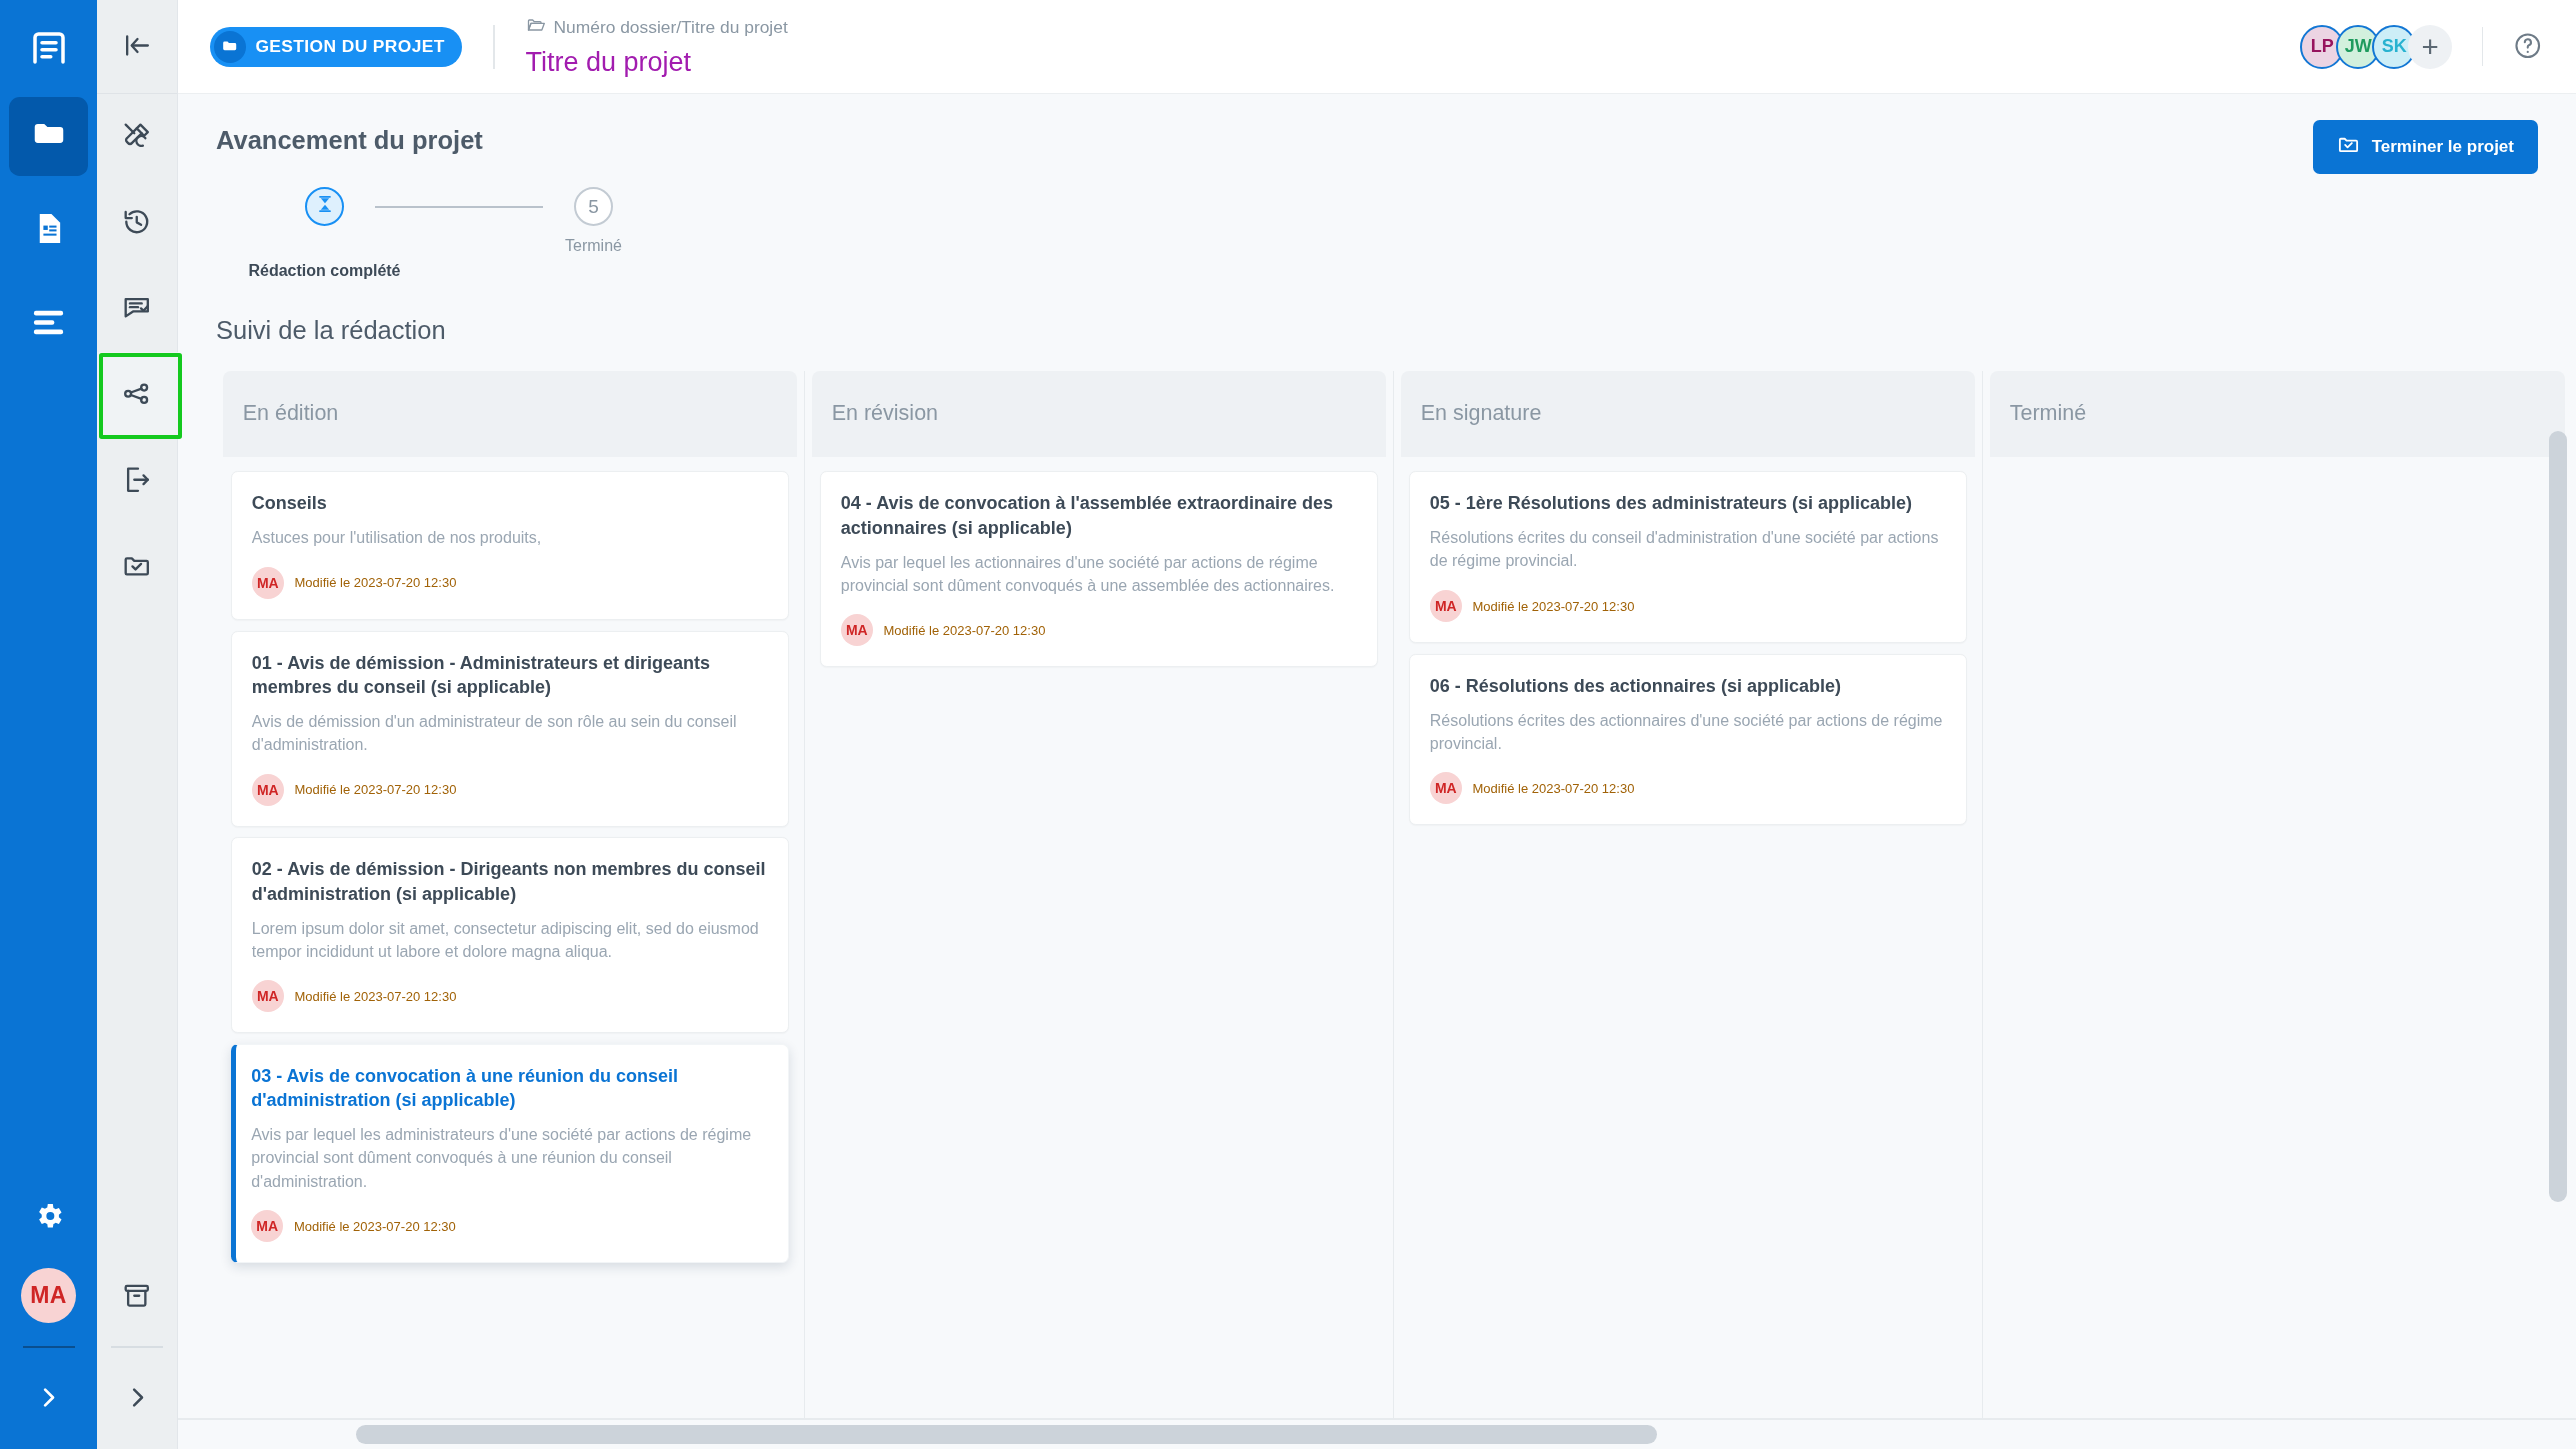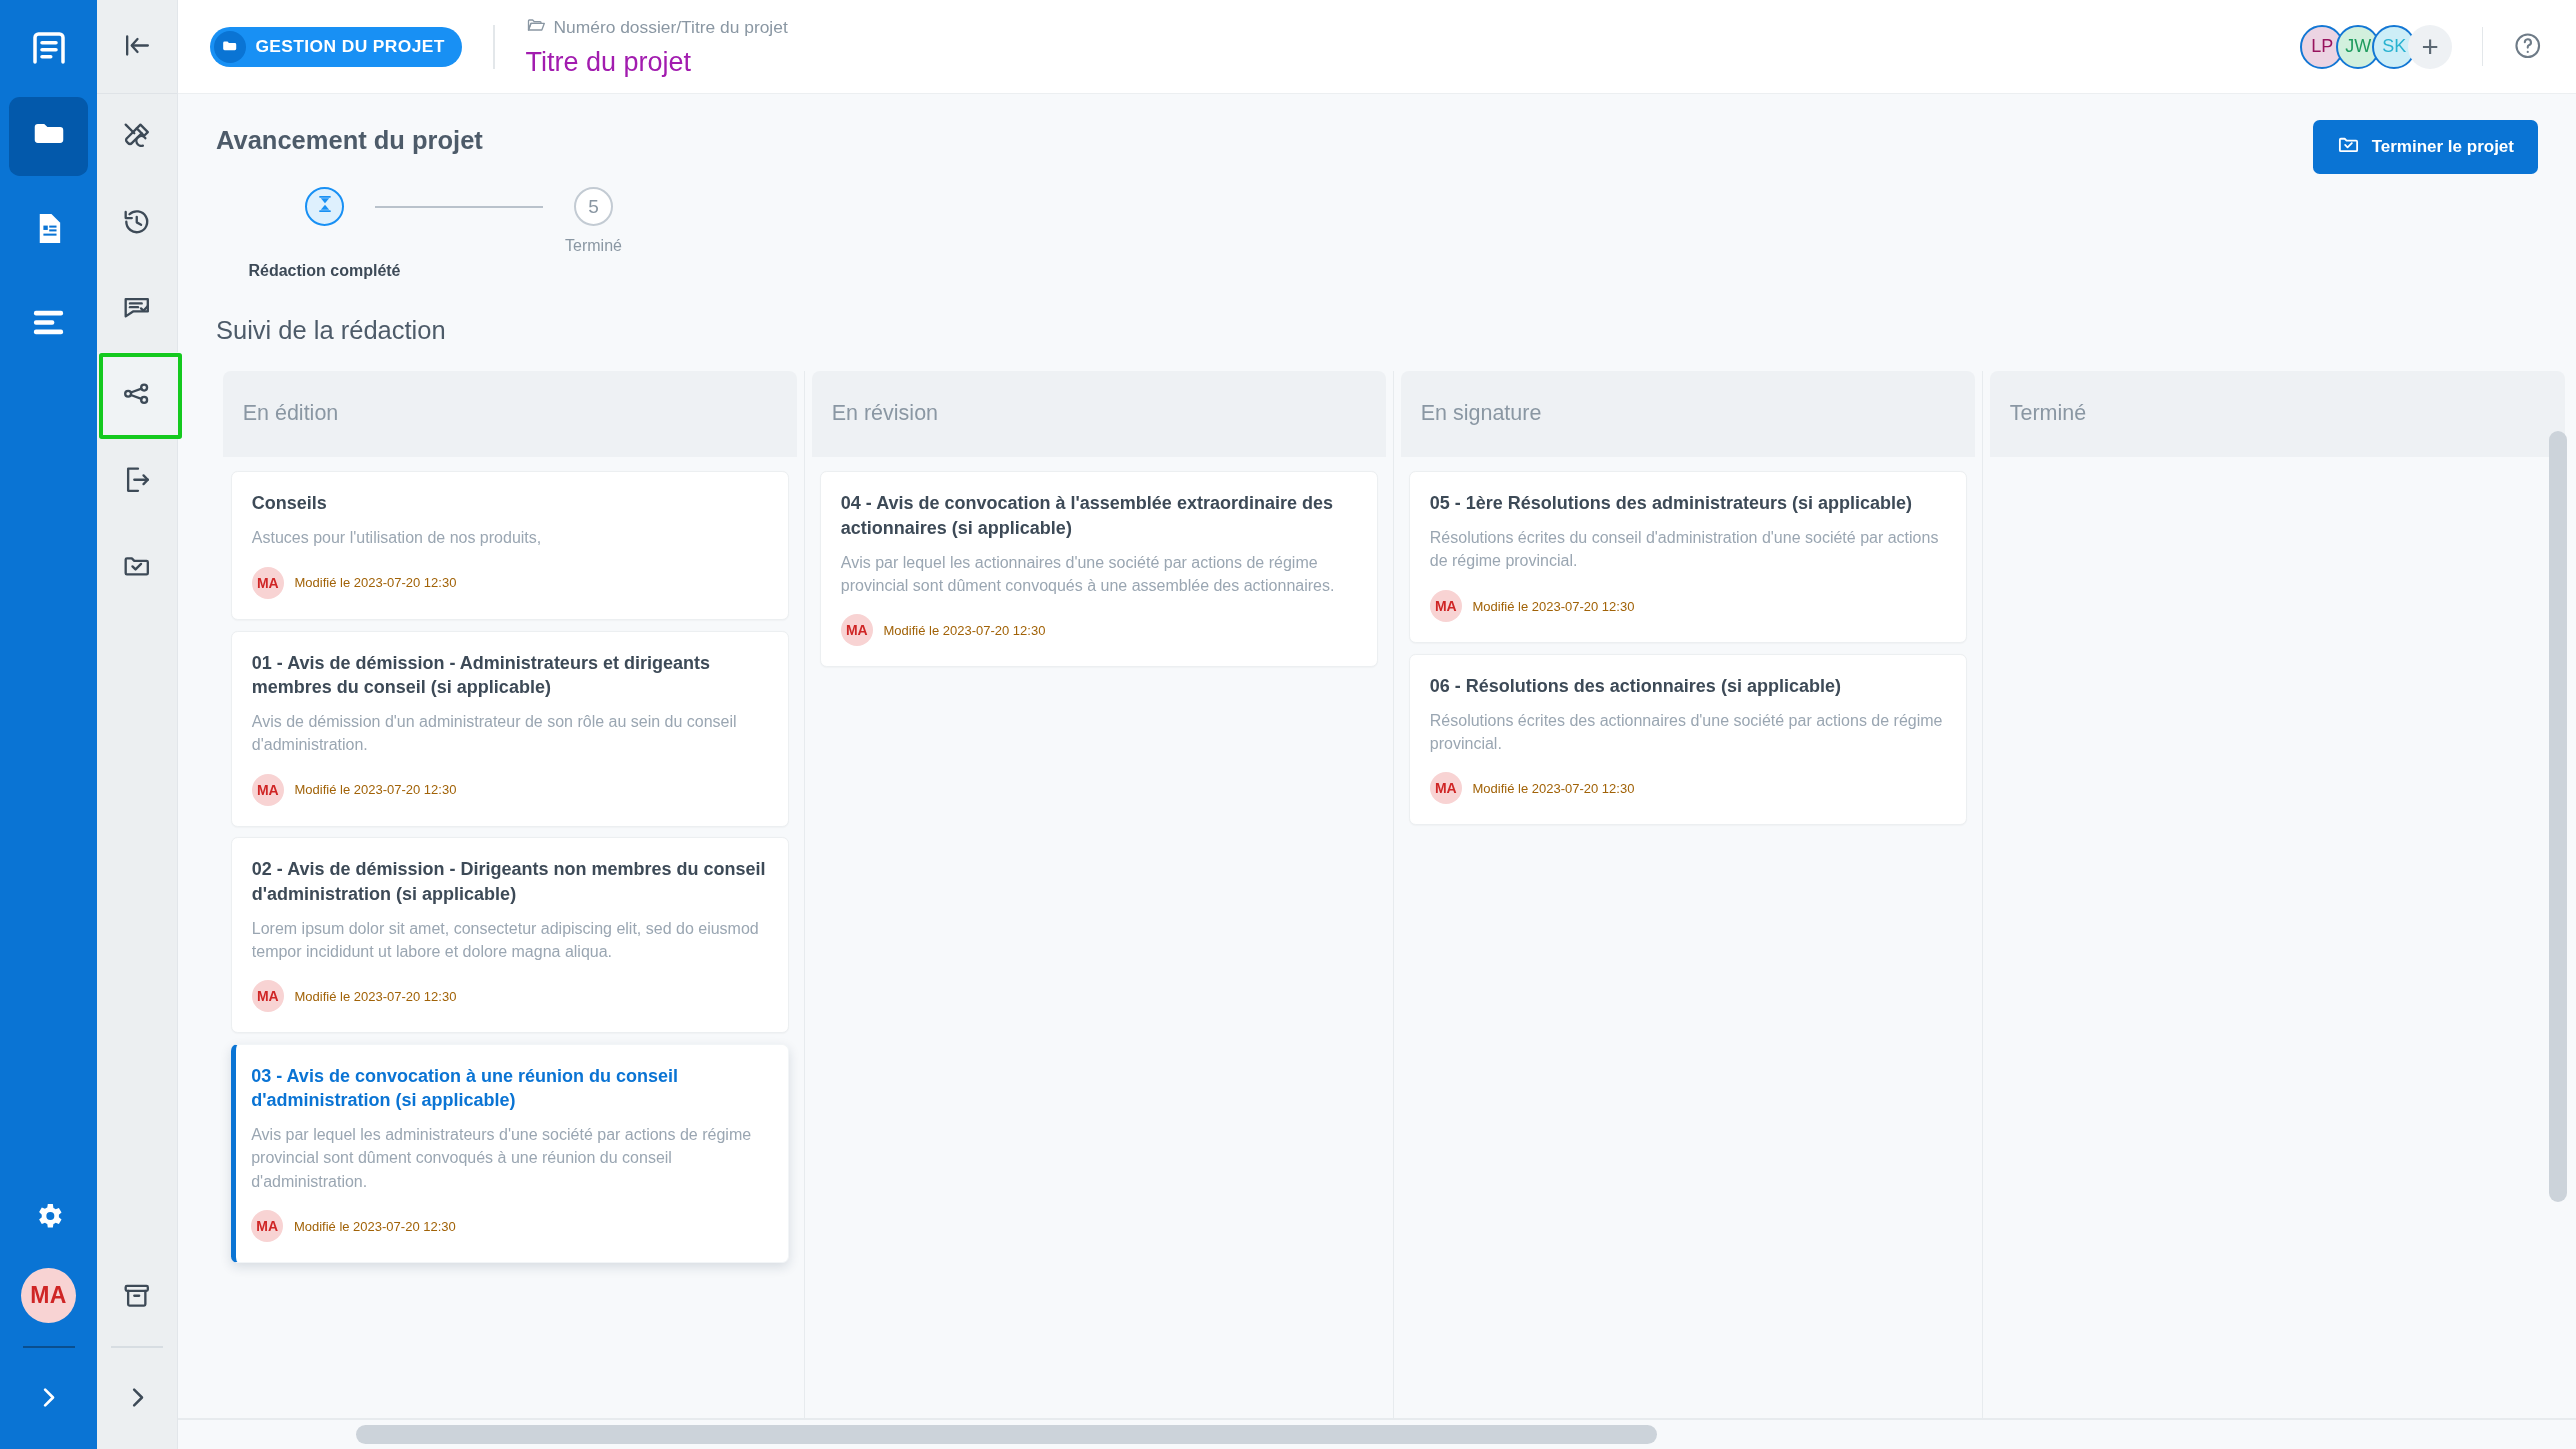--- a/index.html
+++ b/index.html
@@ -73,21 +73,21 @@
   .pill-ico { width: 32px; height: 32px; border-radius: 50%; background: #0a74d4;
     display: flex; align-items: center; justify-content: center; }
   .top-sep { width: 1.3px; height: 44px; background: #e3e7ea; margin: 0 31px; }
   .crumb { display: flex; align-items: center; gap: 8px; color: #8a97a3; font-size: 17.4px; }
   .proj-title { font-size: 27px; color: #a21caf; margin-top: 6.7px; }
   .top-right { margin-left: auto; display: flex; align-items: center; }
   .avatars { display: flex; align-items: center; }
   .av {
     width: 44px; height: 44px; border-radius: 50%; border: 2.7px solid #1377d4;
     display: flex; align-items: center; justify-content: center;
-    font-size: 18px; font-weight: 400; margin-left: -8px; cursor: pointer;
+    font-size: 18px; font-weight: 700; margin-left: -8px; cursor: pointer;
   }
   .av:first-child { margin-left: 0; }
   .av-add { width: 44px; height: 44px; border-radius: 50%; background: #eef1f4;
     display: flex; align-items: center; justify-content: center; color: #5b6873;
     font-size: 29.5px; margin-left: -8px; cursor: pointer; font-weight: 300;}
   .top-sep2 { width: 1.3px; height: 39px; background: #e3e7ea; margin: 0 29.5px; }
   .help { cursor: pointer; }
 
   
   .progress-wrap { padding: 32px 38px 0 38px; position: relative; }

